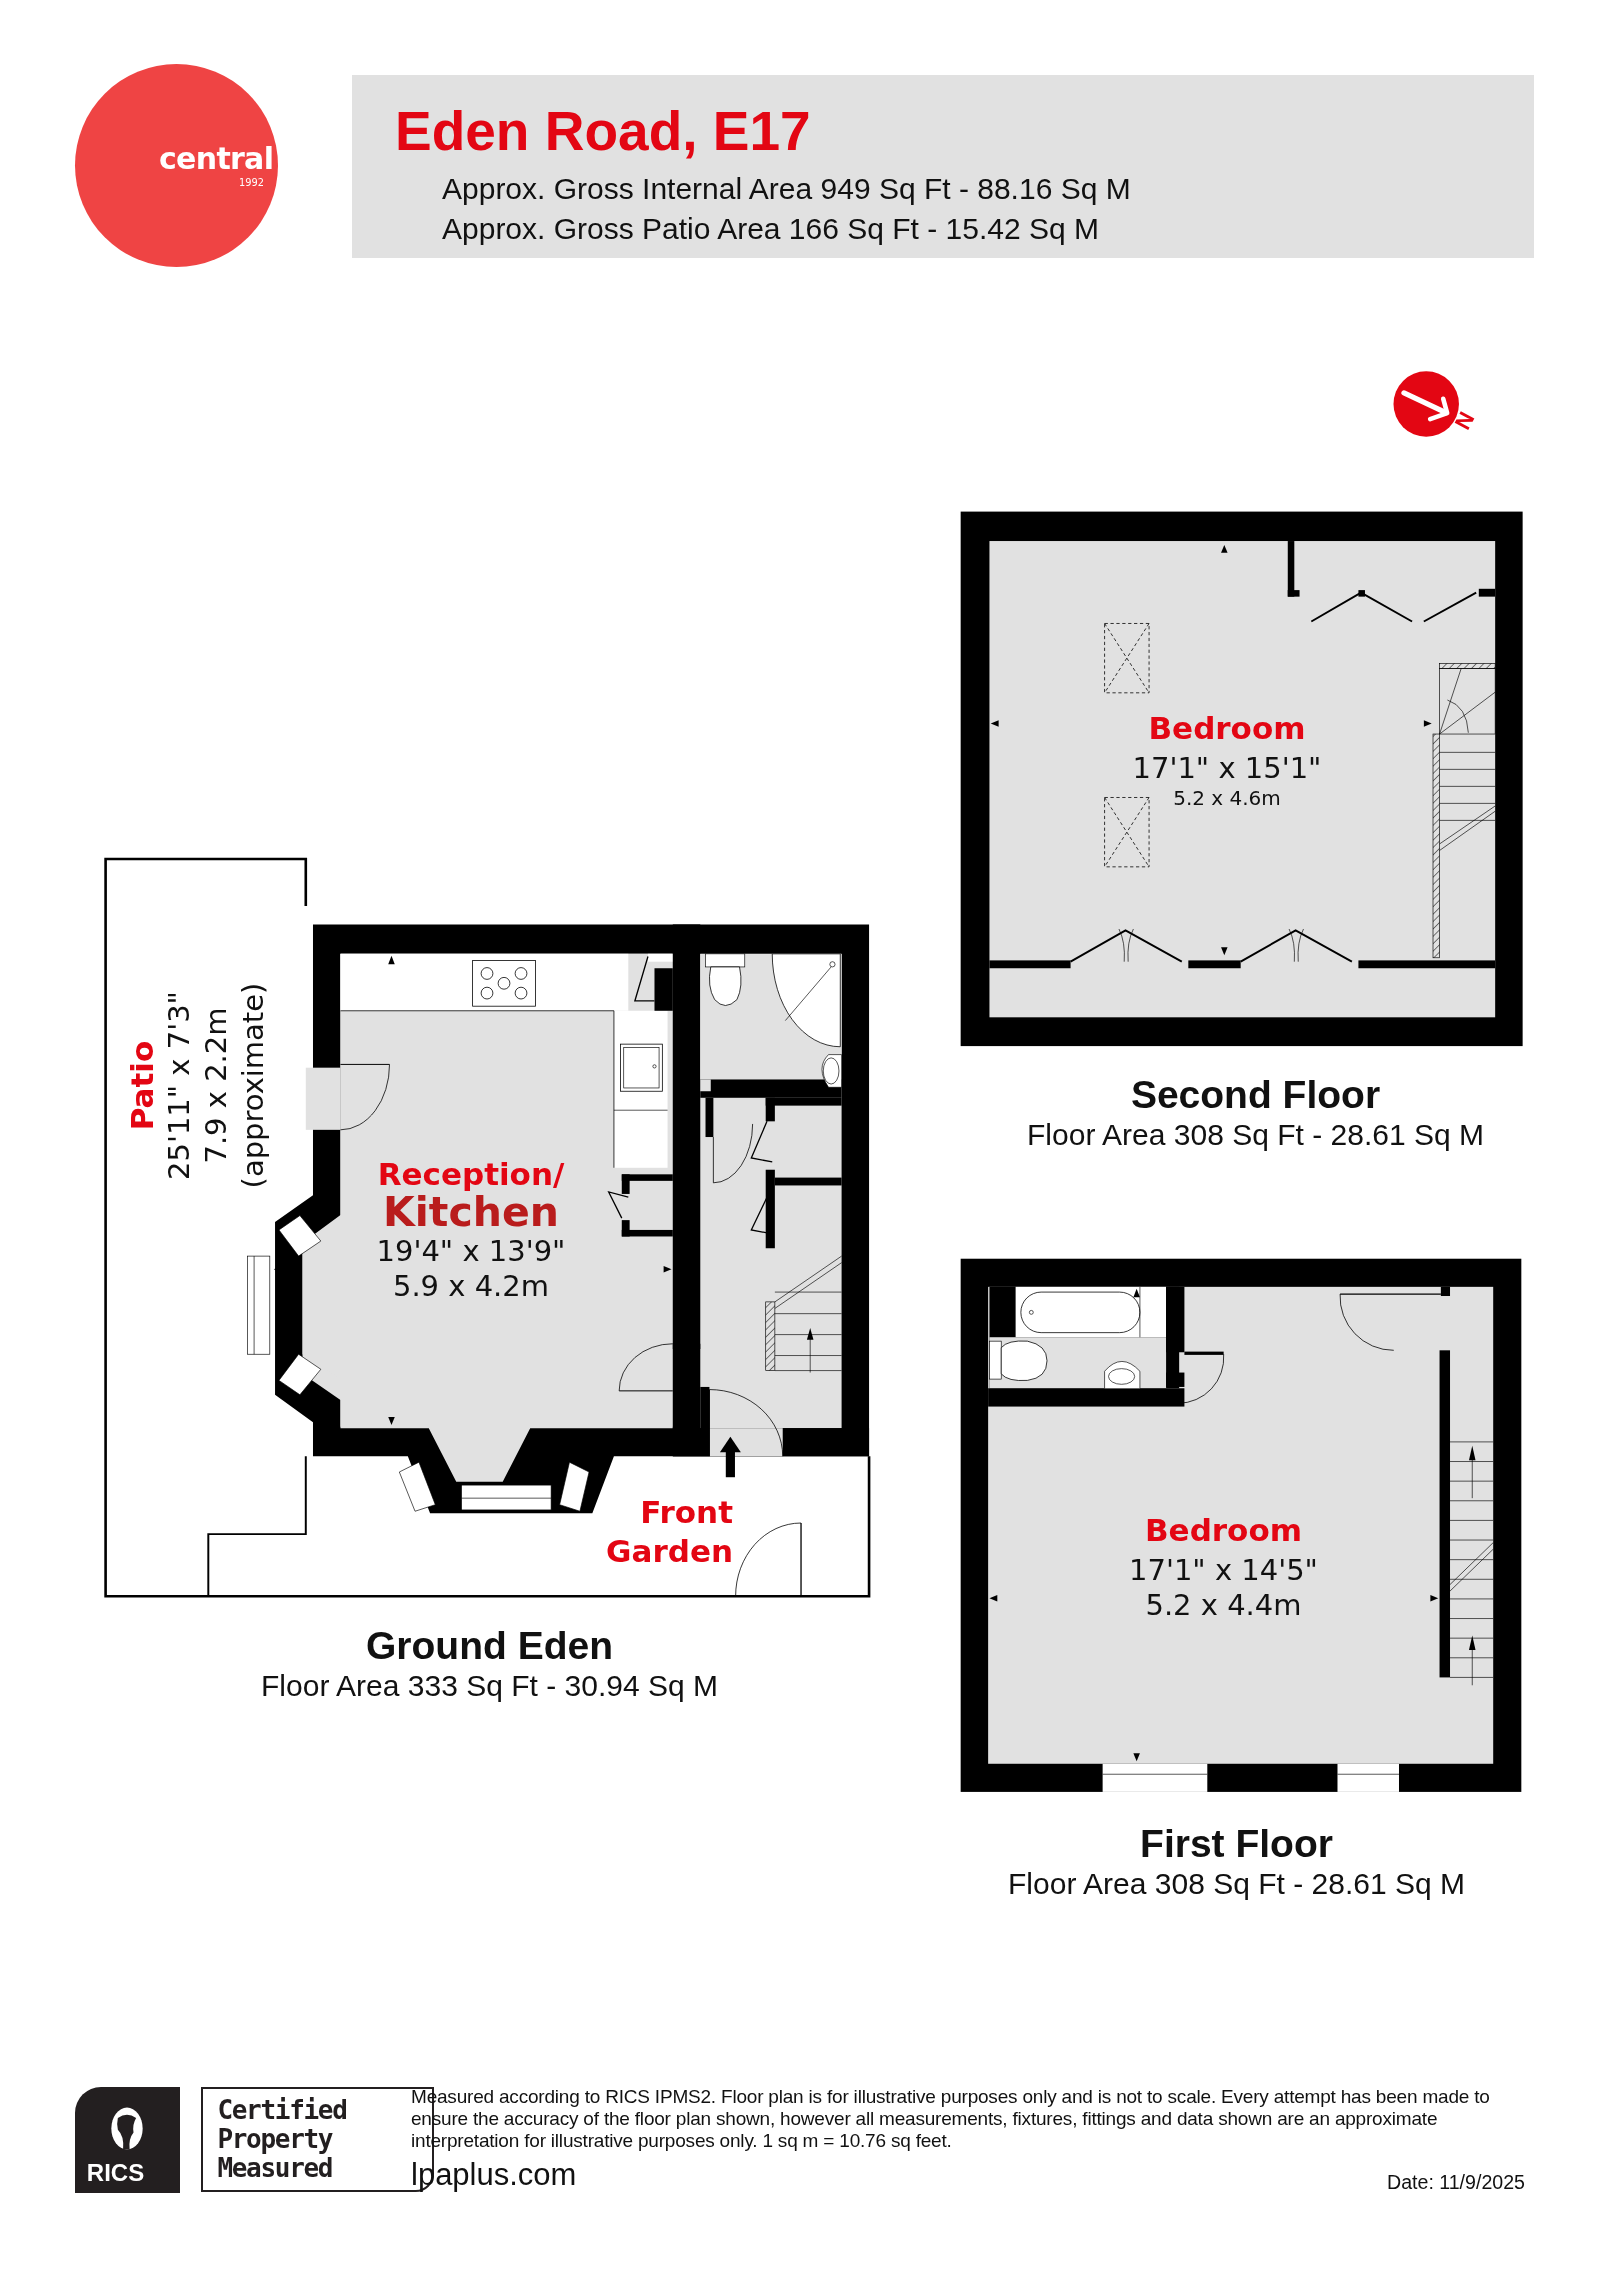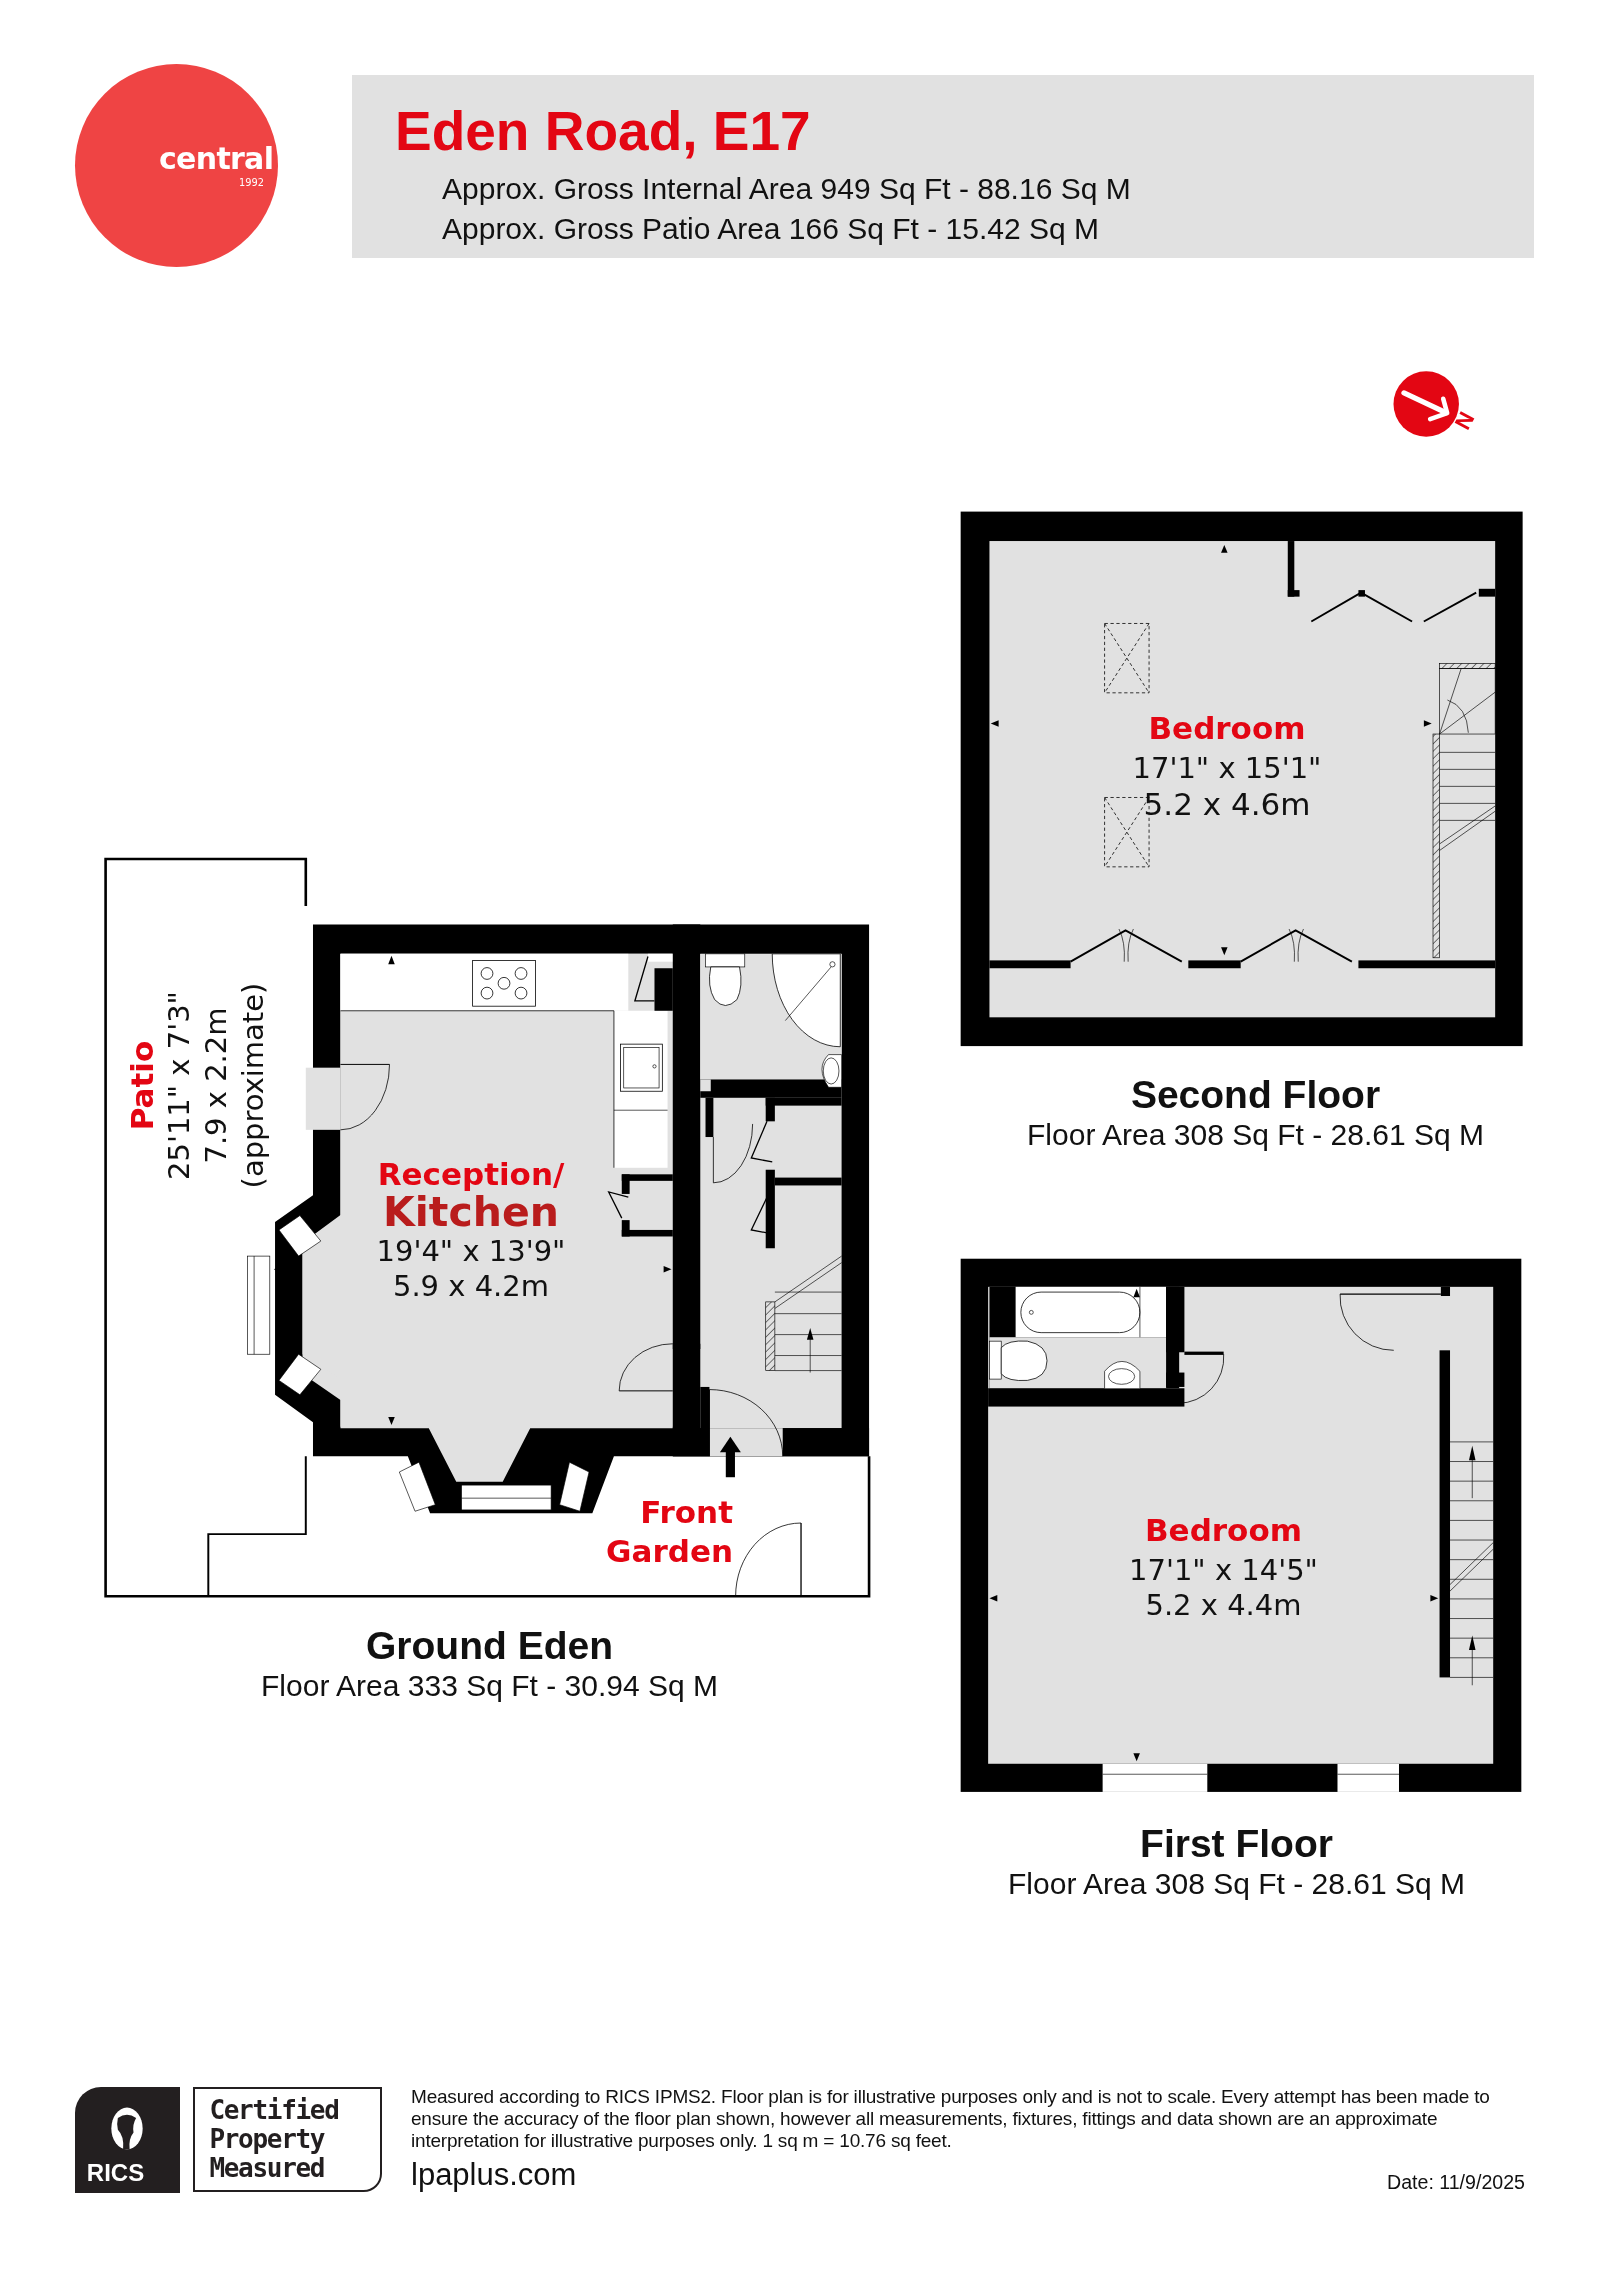--- a/index.html
+++ b/index.html
@@ -14,21 +14,21 @@
   .sub1 { top: 97px; }
   .sub2 { top: 137px; }
   .compass { left: 1392px; top: 370px; width: 92px; height: 72px; }
   .plan { left: 0; top: 0; width: 1623px; height: 2295px; }
   .floor-title { font-size: 39px; font-weight: bold; text-align: center; font-family: "Liberation Sans", sans-serif; }
   .floor-area { font-size: 30px; text-align: center; font-family: "Liberation Sans", sans-serif; }
   .rics { left: 75px; top: 2087px; width: 301px; height: 106px; }
   .rics-dark { position: absolute; left: 0; top: 0; width: 105px; height: 106px; background: #231f20; border-top-left-radius: 26px; }
   .rics-word { position: absolute; left: 11.8px; top: 72px; color: #fff; font-weight: bold; font-size: 24px; font-family: "Liberation Sans", sans-serif; }
   .rics-lion { position: absolute; left: 31px; top: 18.3px; width: 42px; height: 47px; }
-  .rics-box { position: absolute; left: 118px; top: 0; width: 185px; height: 101px; border: 2.6px solid #231f20; border-bottom-right-radius: 18.3px; }
+  .rics-box { position: absolute; left: 126px; top: 0; width: 185px; height: 101px; border: 2.6px solid #231f20; border-bottom-right-radius: 18.3px; padding-left: 44px; }
   .rics-text { position: absolute; left: 14.4px; top: 6.5px; font-size: 26px; line-height: 29px; font-weight: bold; color: #231f20; font-family: "DejaVu Sans Mono", monospace; letter-spacing: -1.3px; }
   .disclaimer { left: 411px; top: 2086px; width: 1126px; font-size: 19px; line-height: 22px; color: #111; font-family: "Liberation Sans", sans-serif; letter-spacing: -0.2px; }
   .site { left: 411px; top: 2157px; font-size: 31px; color: #111; font-family: "Liberation Sans", sans-serif; }
   .date { left: 1387px; top: 2171px; font-size: 19.6px; color: #111; font-family: "Liberation Sans", sans-serif; }
 </style>
 </head>
 <body>
 
 <div class="abs logo">
   <span class="logo-word">central</span>
@@ -283,21 +283,21 @@
       <polygon points="598,2178 593,2166 603,2166"></polygon>
       <polygon points="418,1940 430,1935 430,1945"></polygon>
       <polygon points="1026,1940 1014,1935 1014,1945"></polygon>
     </g>
   </g>
 </svg>
 
 <div class="abs" style="left:1080px; top:710px; width:294px; text-align:center;">
   <div style="color:#e30613; font-weight:bold; font-size:31px; font-family:'DejaVu Sans', sans-serif;">Bedroom</div>
   <div style="font-size:29px; margin-top:5.2px; font-family:'DejaVu Sans', sans-serif;">17'1" x 15'1"</div>
-  <div style="font-size:31px; margin-top:1.3px; font-family:'DejaVu Sans', sans-serif;">5.2 x 4.6m</div>
+  <div style="font-size:20px; margin-top:1.3px; font-family:'DejaVu Sans', sans-serif;">5.2 x 4.6m</div>
 </div>
 <div class="abs" style="left:961px; top:1073px; width:589px;">
   <div class="floor-title">Second Floor</div>
   <div class="floor-area" style="margin-top:1.3px;">Floor Area 308 Sq Ft - 28.61 Sq M</div>
 </div>
 
 <div class="abs" style="left:1073px; top:1512px; width:301px; text-align:center;">
   <div style="color:#e30613; font-weight:bold; font-size:31px; font-family:'DejaVu Sans', sans-serif;">Bedroom</div>
   <div style="font-size:29px; margin-top:5.2px; font-family:'DejaVu Sans', sans-serif;">17'1" x 14'5"</div>
   <div style="font-size:29px; margin-top:1.3px; font-family:'DejaVu Sans', sans-serif;">5.2 x 4.4m</div>

